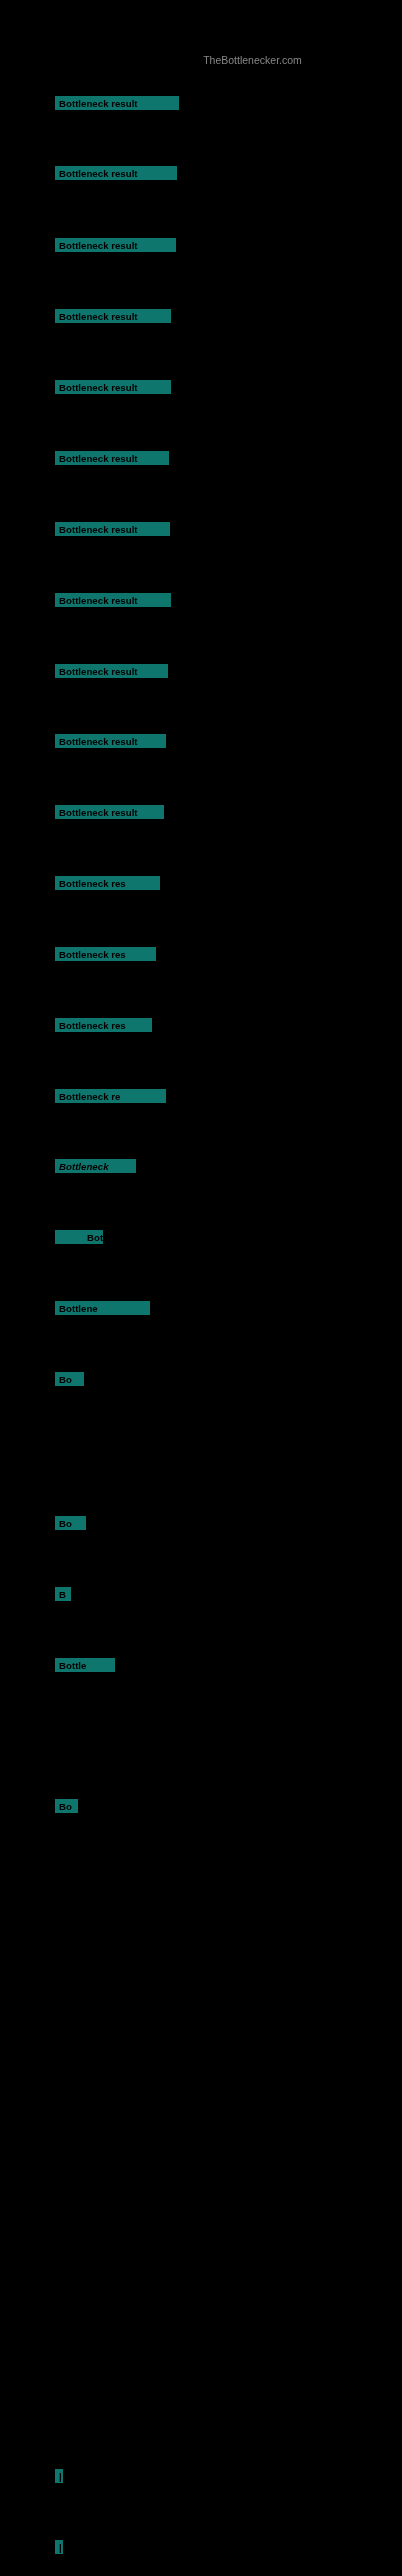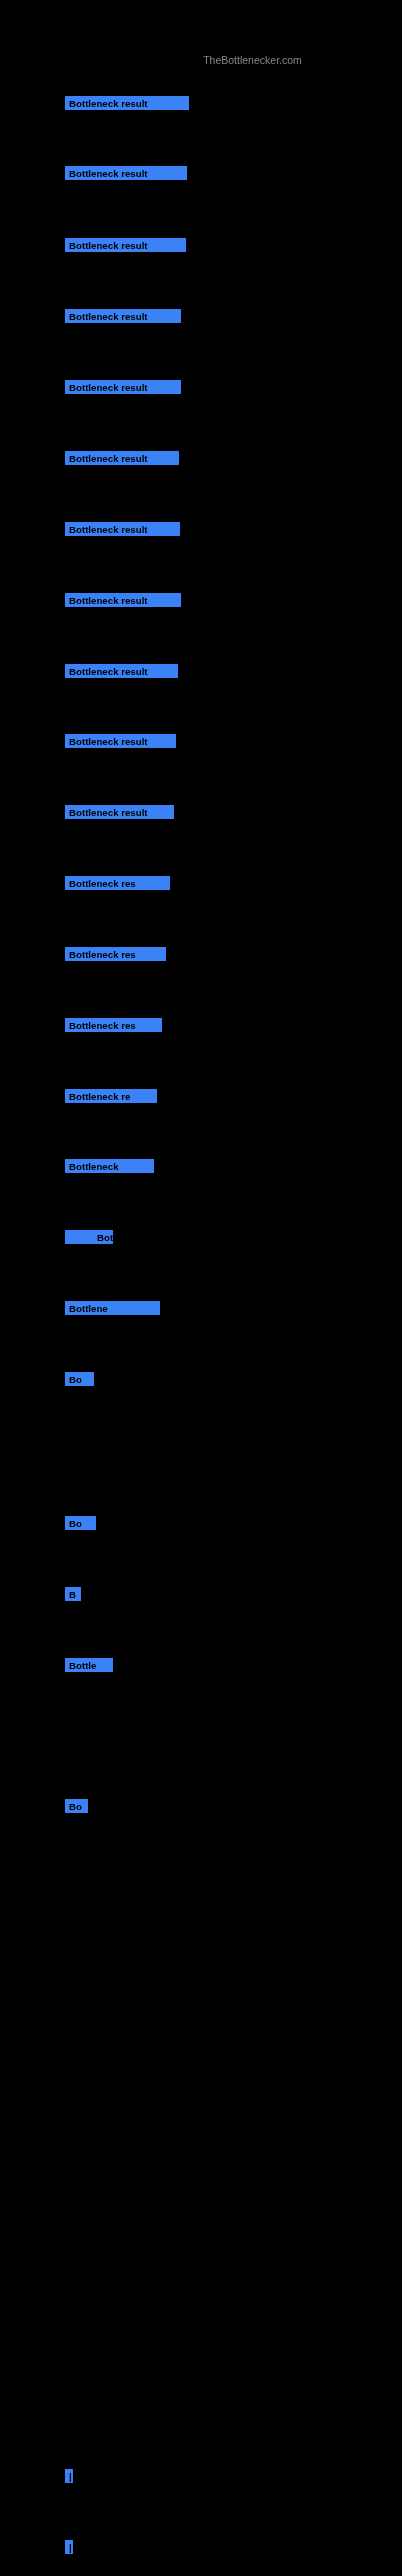--- a/index.html
+++ b/index.html
@@ -21,22 +21,22 @@
       top: 3.2px;
       left: 50%;
       transform: translateX(-50%);
       color: #888888;
       font-size: 10.5px;
       white-space: nowrap;
     }
 
     .bottleneck-badge {
       position: absolute;
-      left: 14px;
-      background-color: #3b82f6;
+      left: 4px;
+      background-color: #0f766e;
       color: #000000;
       font-size: 9.7px;
       font-weight: bold;
       padding: 1.6px 4px;
       white-space: nowrap;
       overflow: hidden;
     }
   </style>
 </head>
 <body>
@@ -50,25 +50,25 @@
 <div class="bottleneck-badge" style="top: 329px; width: 116px;">Bottleneck result</div>
 <div class="bottleneck-badge" style="top: 400px; width: 114px;">Bottleneck result</div>
 <div class="bottleneck-badge" style="top: 471px; width: 115px;">Bottleneck result</div>
 <div class="bottleneck-badge" style="top: 542px; width: 116px;">Bottleneck result</div>
 <div class="bottleneck-badge" style="top: 613px; width: 113px;">Bottleneck result</div>
 <div class="bottleneck-badge" style="top: 683px; width: 111px;">Bottleneck result</div>
 <div class="bottleneck-badge" style="top: 754px; width: 109px;">Bottleneck result</div>
 <div class="bottleneck-badge" style="top: 825px; width: 105px;">Bottleneck res</div>
 <div class="bottleneck-badge" style="top: 896px; width: 101px;">Bottleneck res</div>
 <div class="bottleneck-badge" style="top: 967px; width: 97px;">Bottleneck res</div>
-<div class="bottleneck-badge" style="top: 1038px; width: 92px;">Bottleneck re</div>
-<div class="bottleneck-badge" style="top: 1108px; width: 89px;">Bottleneck</div>
+<div class="bottleneck-badge" style="top: 1038px; width: 111px;">Bottleneck re</div>
+<div class="bottleneck-badge" style="top: 1108px; width: 81px; font-style: italic;">Bottleneck</div>
 <div class="bottleneck-badge" style="top: 1179px; width: 48px; padding-left: 32px;">Bottl</div>
 <div class="bottleneck-badge" style="top: 1250px; width: 95px;">Bottlene</div>
 <div class="bottleneck-badge" style="top: 1321px; width: 29px;">Bo</div>
 <div class="bottleneck-badge" style="top: 1465px; width: 31px;">Bo</div>
 <div class="bottleneck-badge" style="top: 1536px; width: 16px;">B</div>
-<div class="bottleneck-badge" style="top: 1607px; width: 48px;">Bottle</div>
+<div class="bottleneck-badge" style="top: 1607px; width: 60px;">Bottle</div>
 <div class="bottleneck-badge" style="top: 1748px; width: 22.5px;">Bo</div>
 <div class="bottleneck-badge" style="top: 2418px; width: 8px;">|</div>
 <div class="bottleneck-badge" style="top: 2489px; width: 8px;">|</div>
 <div class="bottleneck-badge" style="top: 2560px; width: 8px;">E</div>
 
 
 </body></html>

